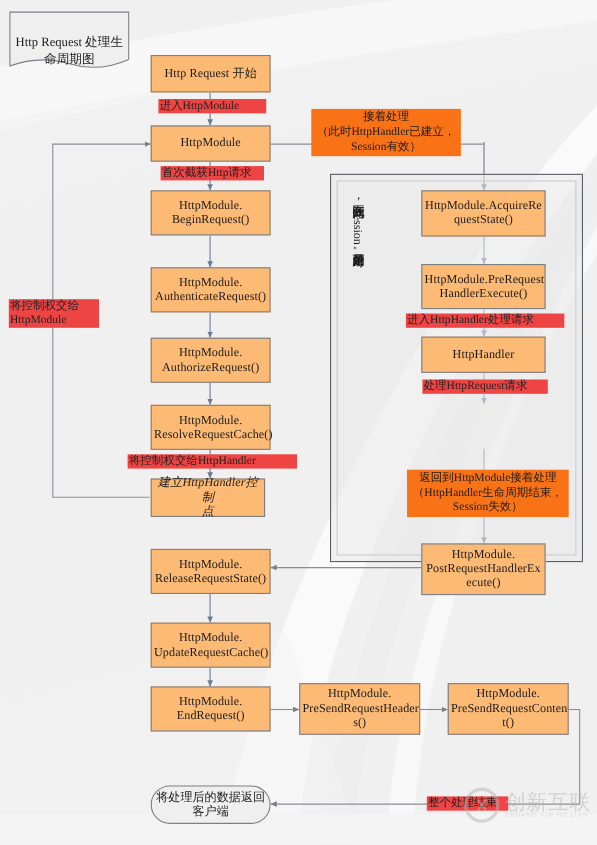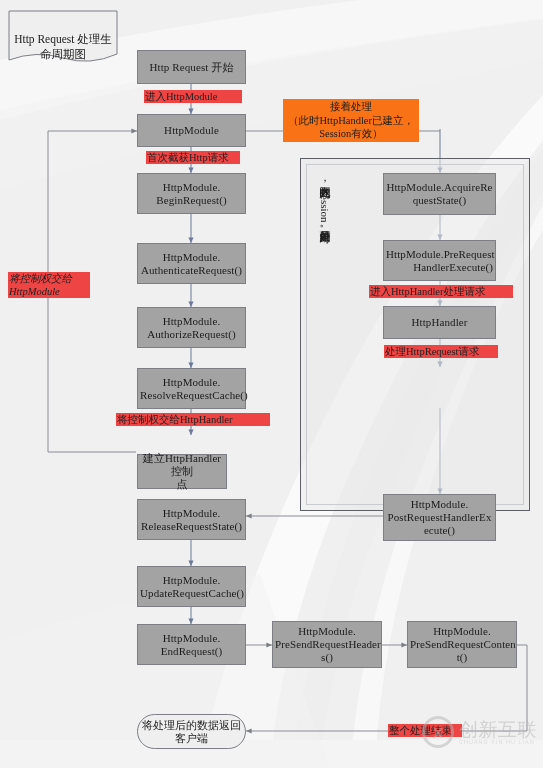--- a/index.html
+++ b/index.html
@@ -18,21 +18,21 @@
   #bg-swoosh {
     position: absolute;
     left: 0; top: 0;
     width: 543px; height: 768px;
     pointer-events: none;
   }
   .box {
     position: absolute;
     box-sizing: border-box;
     border: 1px solid #7c7f86;
-    background: #a3a3a3;
+    background: #fdba74;
     display: flex;
     align-items: center;
     justify-content: center;
     text-align: center;
     color: #1c1c1c;
     font-size: 11px;
     line-height: 13px;
     letter-spacing: 0.1px;
     padding: 1px 2px;
   }
@@ -251,35 +251,35 @@
     </div>
   </div>
 
   <div class="box" style="left:137px; top:368px; width:109px; height:41px;">
     <div class="inner">
       <div>HttpModule.</div>
       <div>ResolveRequestCache()</div>
     </div>
   </div>
 
-  <div class="box" style="left:137px; top:454px; width:90px; height:35px;">
+  <div class="box" style="left:137px; top:435px; width:104px; height:35px;font-style:italic;">
     <div class="inner">
       <div>建立HttpHandler控制</div>
       <div>点</div>
     </div>
   </div>
 
   <div class="box" style="left:383px; top:173px; width:113px; height:42px;">
     <div class="inner">
       <div>HttpModule.AcquireRe</div>
       <div>questState()</div>
     </div>
   </div>
 
-  <div class="box" style="left:383px; top:240px; width:113px; height:41px;text-align:right;">
+  <div class="box" style="left:383px; top:240px; width:113px; height:41px;">
     <div class="inner">
       <div>HttpModule.PreRequest</div>
       <div>HandlerExecute()</div>
     </div>
   </div>
 
   <div class="box" style="left:383px; top:306px; width:113px; height:33px;">
     <div class="inner">HttpHandler</div>
   </div>
 
@@ -335,37 +335,42 @@
       <div>客户端</div>
     </div>
   </div>
 
   <div class="edge-label" style="left:144px; top:90px; width:96px;">进入HttpModule</div>
 
   <div class="edge-label" style="left:146px; top:151px; width:92px;">首次截获Http请求</div>
 
   <div class="edge-label" style="left:116px; top:413px; width:152px;">将控制权交给HttpHandler</div>
 
-  <div class="edge-label" style="left:8px; top:272px; width:80px; white-space:normal;font-style:italic;">
+  <div class="edge-label" style="left:8px; top:272px; width:80px; white-space:normal;">
     <div>将控制权交给</div>
     <div>HttpModule</div>
   </div>
 
   <div class="edge-label" style="left:369px; top:285px; width:142px;">进入HttpHandler处理请求</div>
 
   <div class="edge-label" style="left:384px; top:345px; width:112px;">处理HttpRequest请求</div>
 
   <div class="edge-label" style="left:388px; top:724px; width:72px;">整个处理结束</div>
 
   <div class="note" style="left:283px; top:99px; width:130px;">
     <div>接着处理</div>
     <div>（此时HttpHandler已建立，</div>
     <div>Session有效）</div>
   </div>
 
+  <div class="note" style="left:370px; top:427px; width:141px;">
+    <div>返回到HttpModule接着处理</div>
+    <div>（HttpHandler生命周期结束，</div>
+    <div>Session失效）</div>
+  </div>
 
   <div id="watermark">
     <div class="wm-circle">X</div>
     <div class="wm-stack">
       <div class="wm-cn">创新互联</div>
       <div class="wm-en">CHUANG XIN HU LIAN</div>
     </div>
   </div>
 
 </div>

